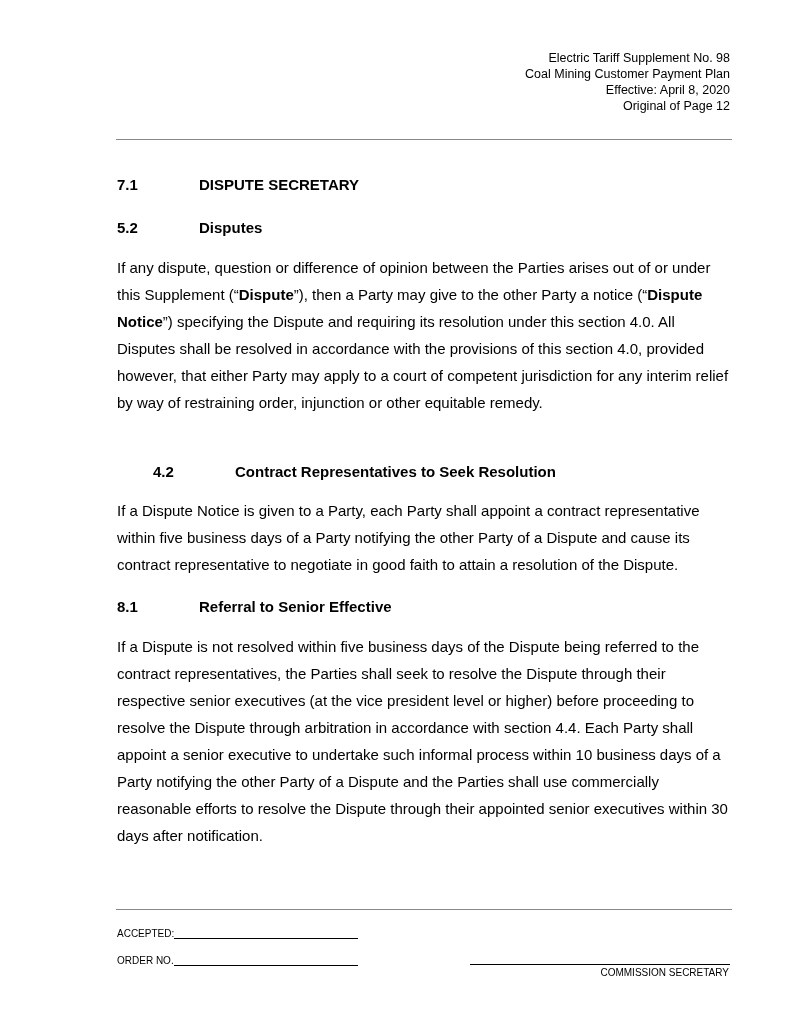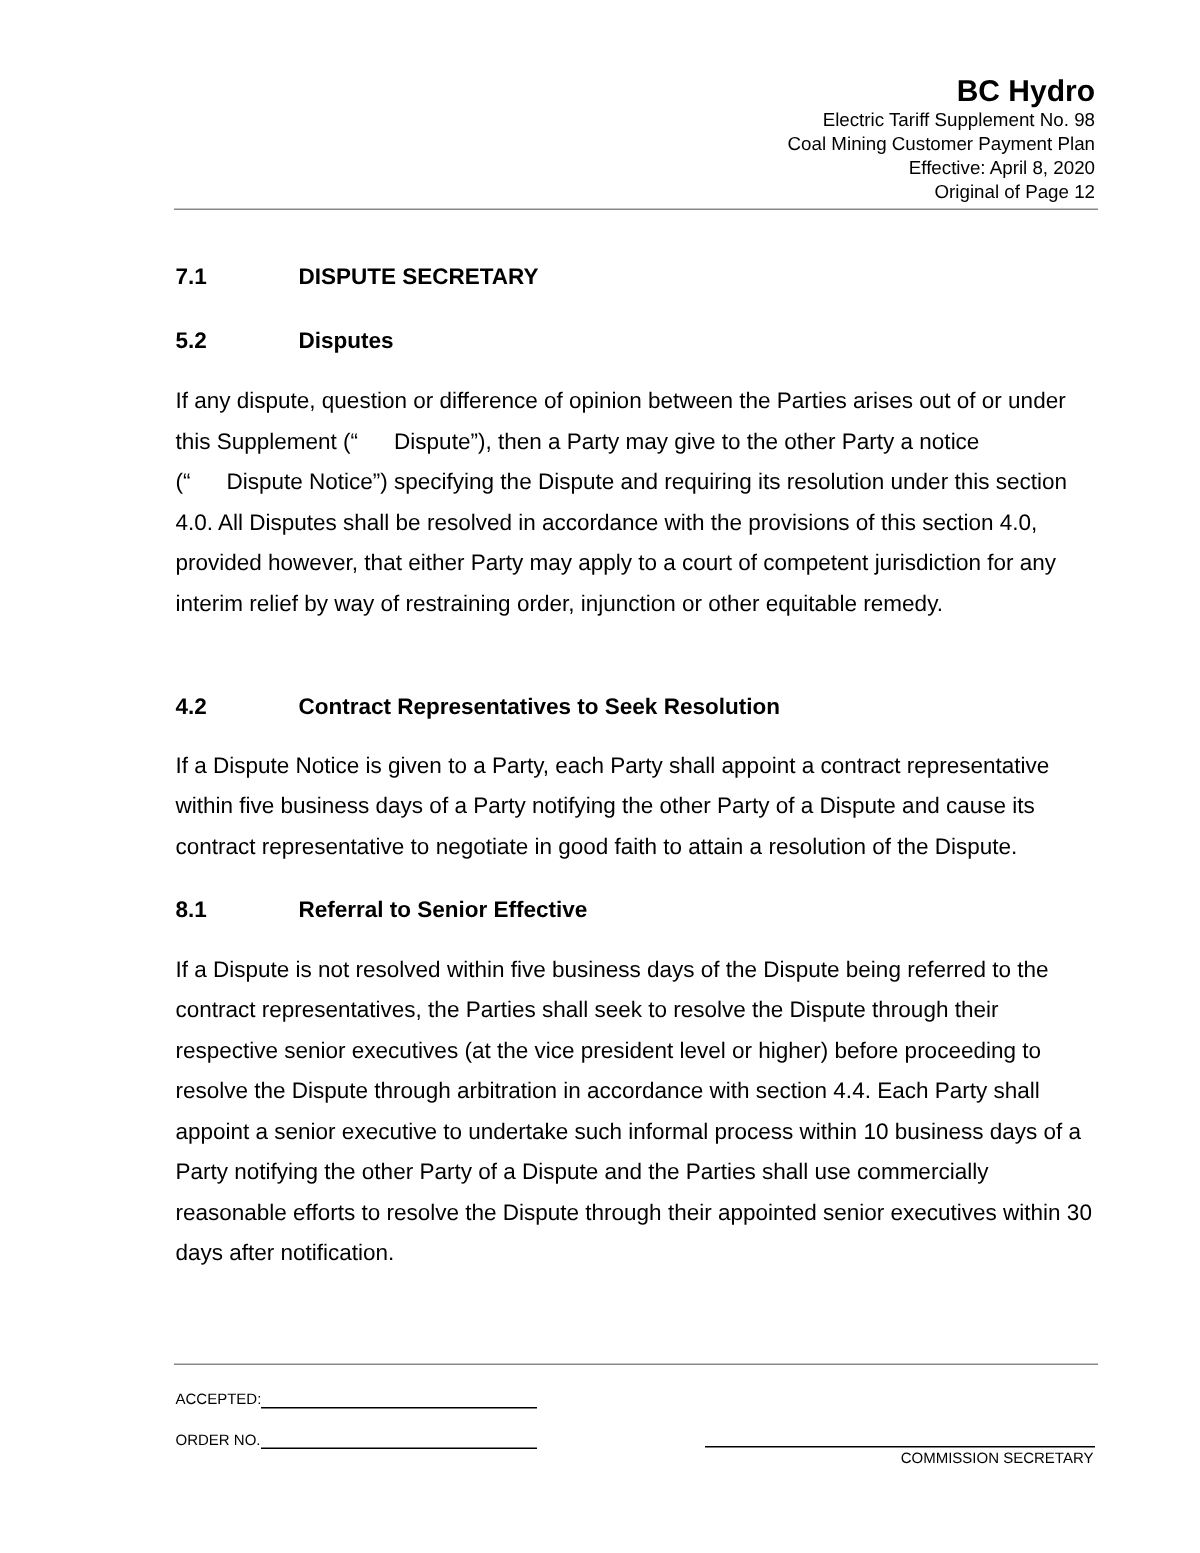--- a/index.html
+++ b/index.html
@@ -4,47 +4,46 @@
 <style>
   html, body { margin:0; padding:0; background:#fff; }
   body { width:800px; height:1035px; position:relative; font-family:"Liberation Sans", sans-serif; color:#000; overflow:hidden; }
   .header { position:absolute; right:70px; top:50px; text-align:right; }
   .brand { font-size:20px; font-weight:bold; line-height:22px; }
   .hline { font-size:12.5px; line-height:16px; }
   .rule { position:absolute; left:116px; width:616px; height:1px; background:#888; }
   .sec { position:absolute; left:117px; font-size:15px; font-weight:bold; }
   .sec .num { display:inline-block; width:82px; }
   .para { position:absolute; left:117px; width:620px; font-size:15px; line-height:27px; }
-  .para b { font-weight:normal;margin-left:24px; }
+  .para b { font-weight:bold; }
   .foot { position:absolute; left:117px; font-size:10px; }
   .uline { display:inline-block; border-bottom:1px solid #000; vertical-align:bottom; }
 </style>
 </head>
 <body>
 
 <div class="header">
-  <div class="brand">BC Hydro</div>
   <div class="hline">Electric Tariff Supplement No. 98</div>
   <div class="hline">Coal Mining Customer Payment Plan</div>
   <div class="hline">Effective: April 8, 2020</div>
   <div class="hline">Original of Page 12</div>
 </div>
 <div class="rule" style="top:139px;"></div>
 
 <div class="sec" style="top:176px;">
   <span class="num">7.1</span><span>DISPUTE SECRETARY</span>
 </div>
 <div class="sec" style="top:219px;">
   <span class="num">5.2</span><span>Disputes</span>
 </div>
 <div class="para" style="top:254px;">
   <span>If any dispute, question or difference of opinion between the Parties arises out of or under this Supplement (“</span><b>Dispute</b><span>”), then a Party may give to the other Party a notice (“</span><b>Dispute Notice</b><span>”) specifying the Dispute and requiring its resolution under this section 4.0. All Disputes shall be resolved in accordance with the provisions of this section 4.0, provided however, that either Party may apply to a court of competent jurisdiction for any interim relief by way of restraining order, injunction or other equitable remedy.</span>
 </div>
 
-<div class="sec" style="top:463px;">
+<div class="sec" style="top:463px;margin-left:36px;">
   <span class="num">4.2</span><span>Contract Representatives to Seek Resolution</span>
 </div>
 <div class="para" style="top:497px;">If a Dispute Notice is given to a Party, each Party shall appoint a contract representative within five business days of a Party notifying the other Party of a Dispute and cause its contract representative to negotiate in good faith to attain a resolution of the Dispute.</div>
 
 <div class="sec" style="top:598px;">
   <span class="num">8.1</span><span>Referral to Senior Effective</span>
 </div>
 <div class="para" style="top:633px;">If a Dispute is not resolved within five business days of the Dispute being referred to the contract representatives, the Parties shall seek to resolve the Dispute through their respective senior executives (at the vice president level or higher) before proceeding to resolve the Dispute through arbitration in accordance with section 4.4. Each Party shall appoint a senior executive to undertake such informal process within 10 business days of a Party notifying the other Party of a Dispute and the Parties shall use commercially reasonable efforts to resolve the Dispute through their appointed senior executives within 30 days after notification.</div>
 
 <div class="rule" style="top:909px;"></div>

